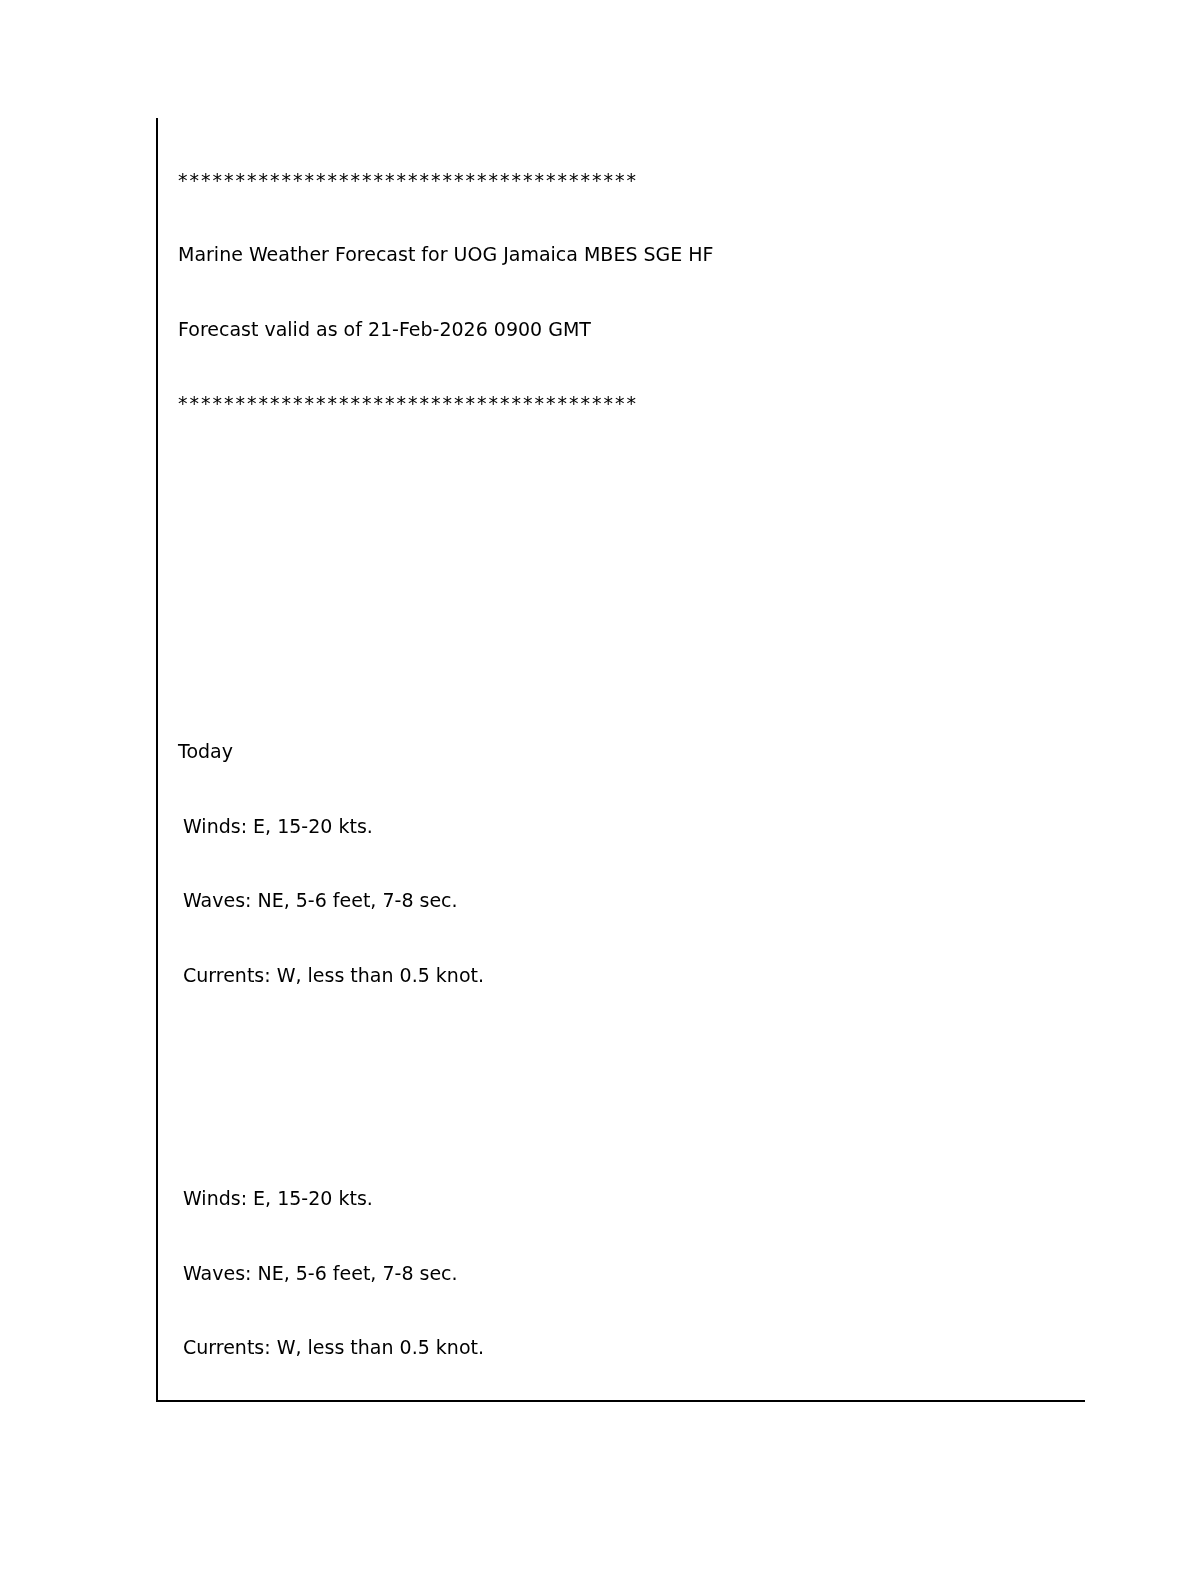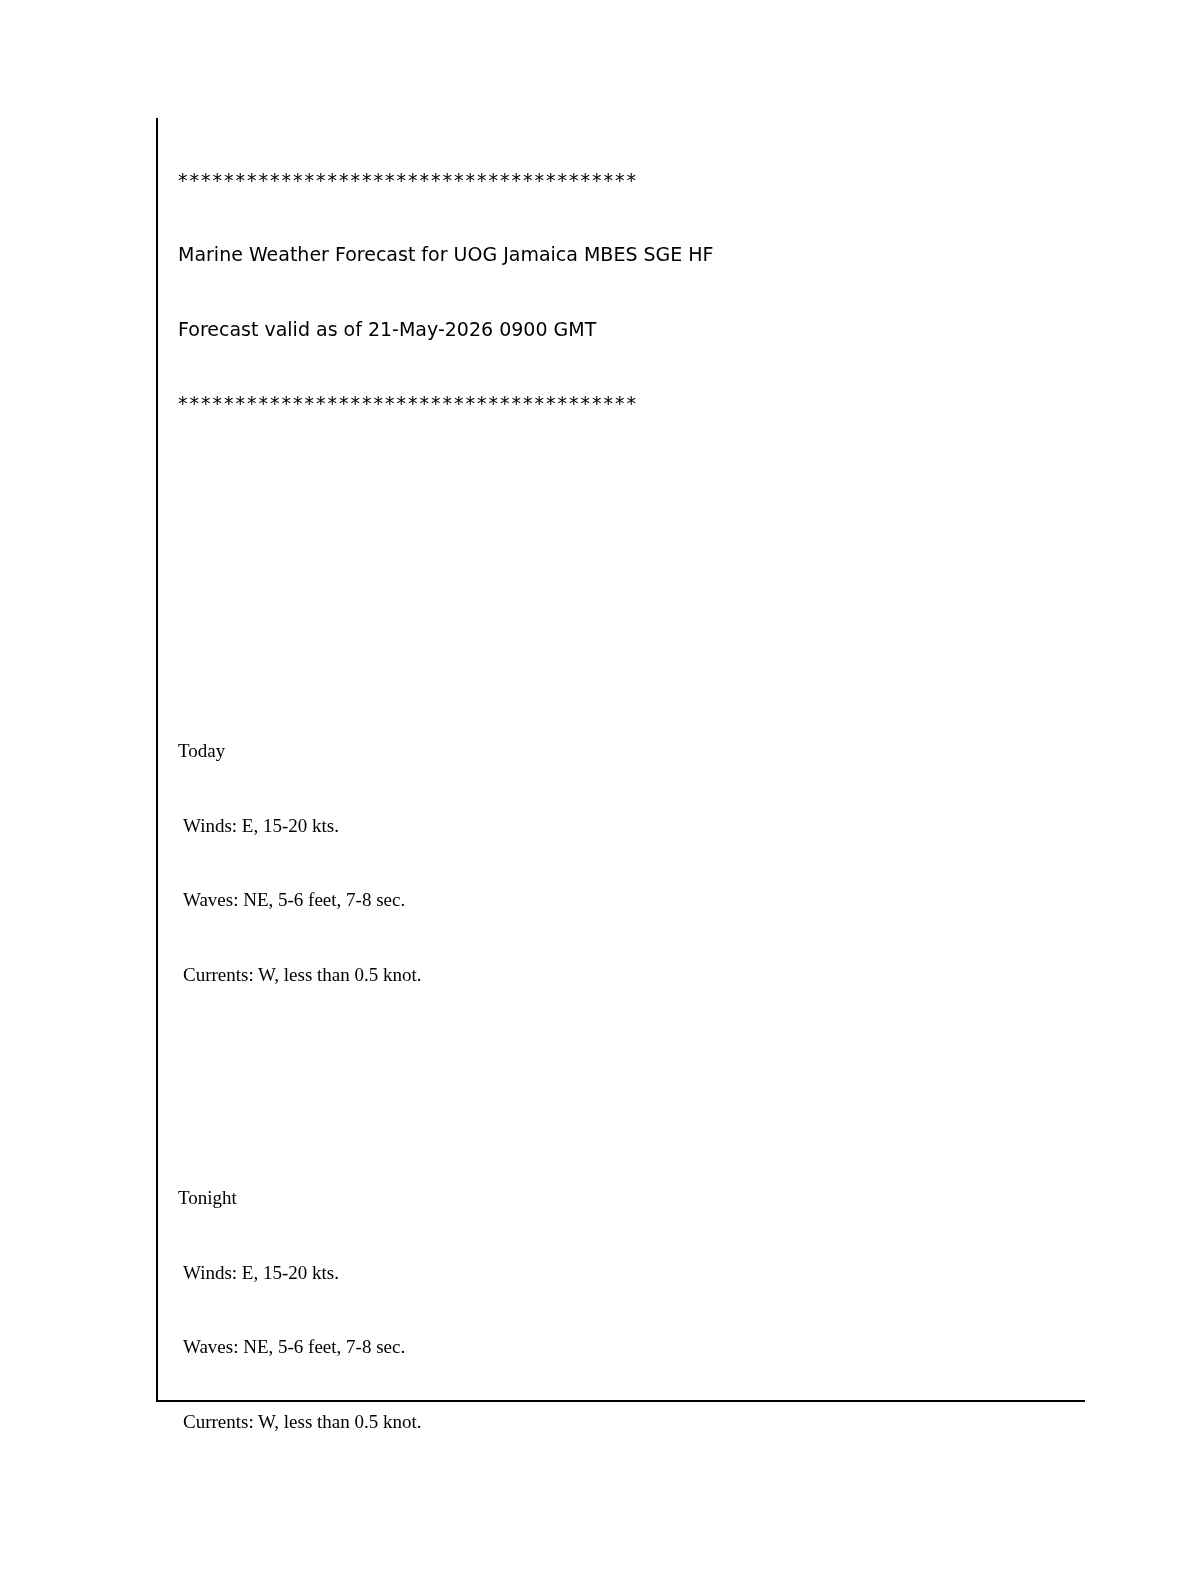--- a/index.html
+++ b/index.html
@@ -41,48 +41,46 @@
     min-height: 24.85px;
   }
   .stars {
     letter-spacing: 2px;
   }
   .indent {
     padding-left: 5px;
   }
   .section {
     margin-bottom: 24.85px;
-    font-family: Liberation Serif, serif;
   }
 </style>
 </head>
 <body>
 
 <div class="page">
 
   <div class="frame-border"></div>
 
   <div class="doc">
     <div class="line stars">****************************************</div>
     <div class="line">Marine Weather Forecast for UOG Jamaica MBES SGE HF</div>
-    <div class="line">Forecast valid as of 21-May-2026 0900 GMT</div>
+    <div class="line">Forecast valid as of 21-Feb-2026 0900 GMT</div>
     <div class="line stars">****************************************</div>
     <div class="line"></div>
     <div class="line"></div>
 
     <div id="sections">
   <div class="section">
     <div class="line">Today</div>
     <div class="line indent">Winds: E, 15-20 kts.</div>
     <div class="line indent">Waves: NE, 5-6 feet, 7-8 sec.</div>
     <div class="line indent">Currents: W, less than 0.5 knot.</div>
   </div>
 
   <div class="section">
-    <div class="line">Tonight</div>
     <div class="line indent">Winds: E, 15-20 kts.</div>
     <div class="line indent">Waves: NE, 5-6 feet, 7-8 sec.</div>
     <div class="line indent">Currents: W, less than 0.5 knot.</div>
   </div>
 
   
 
   
 
   

